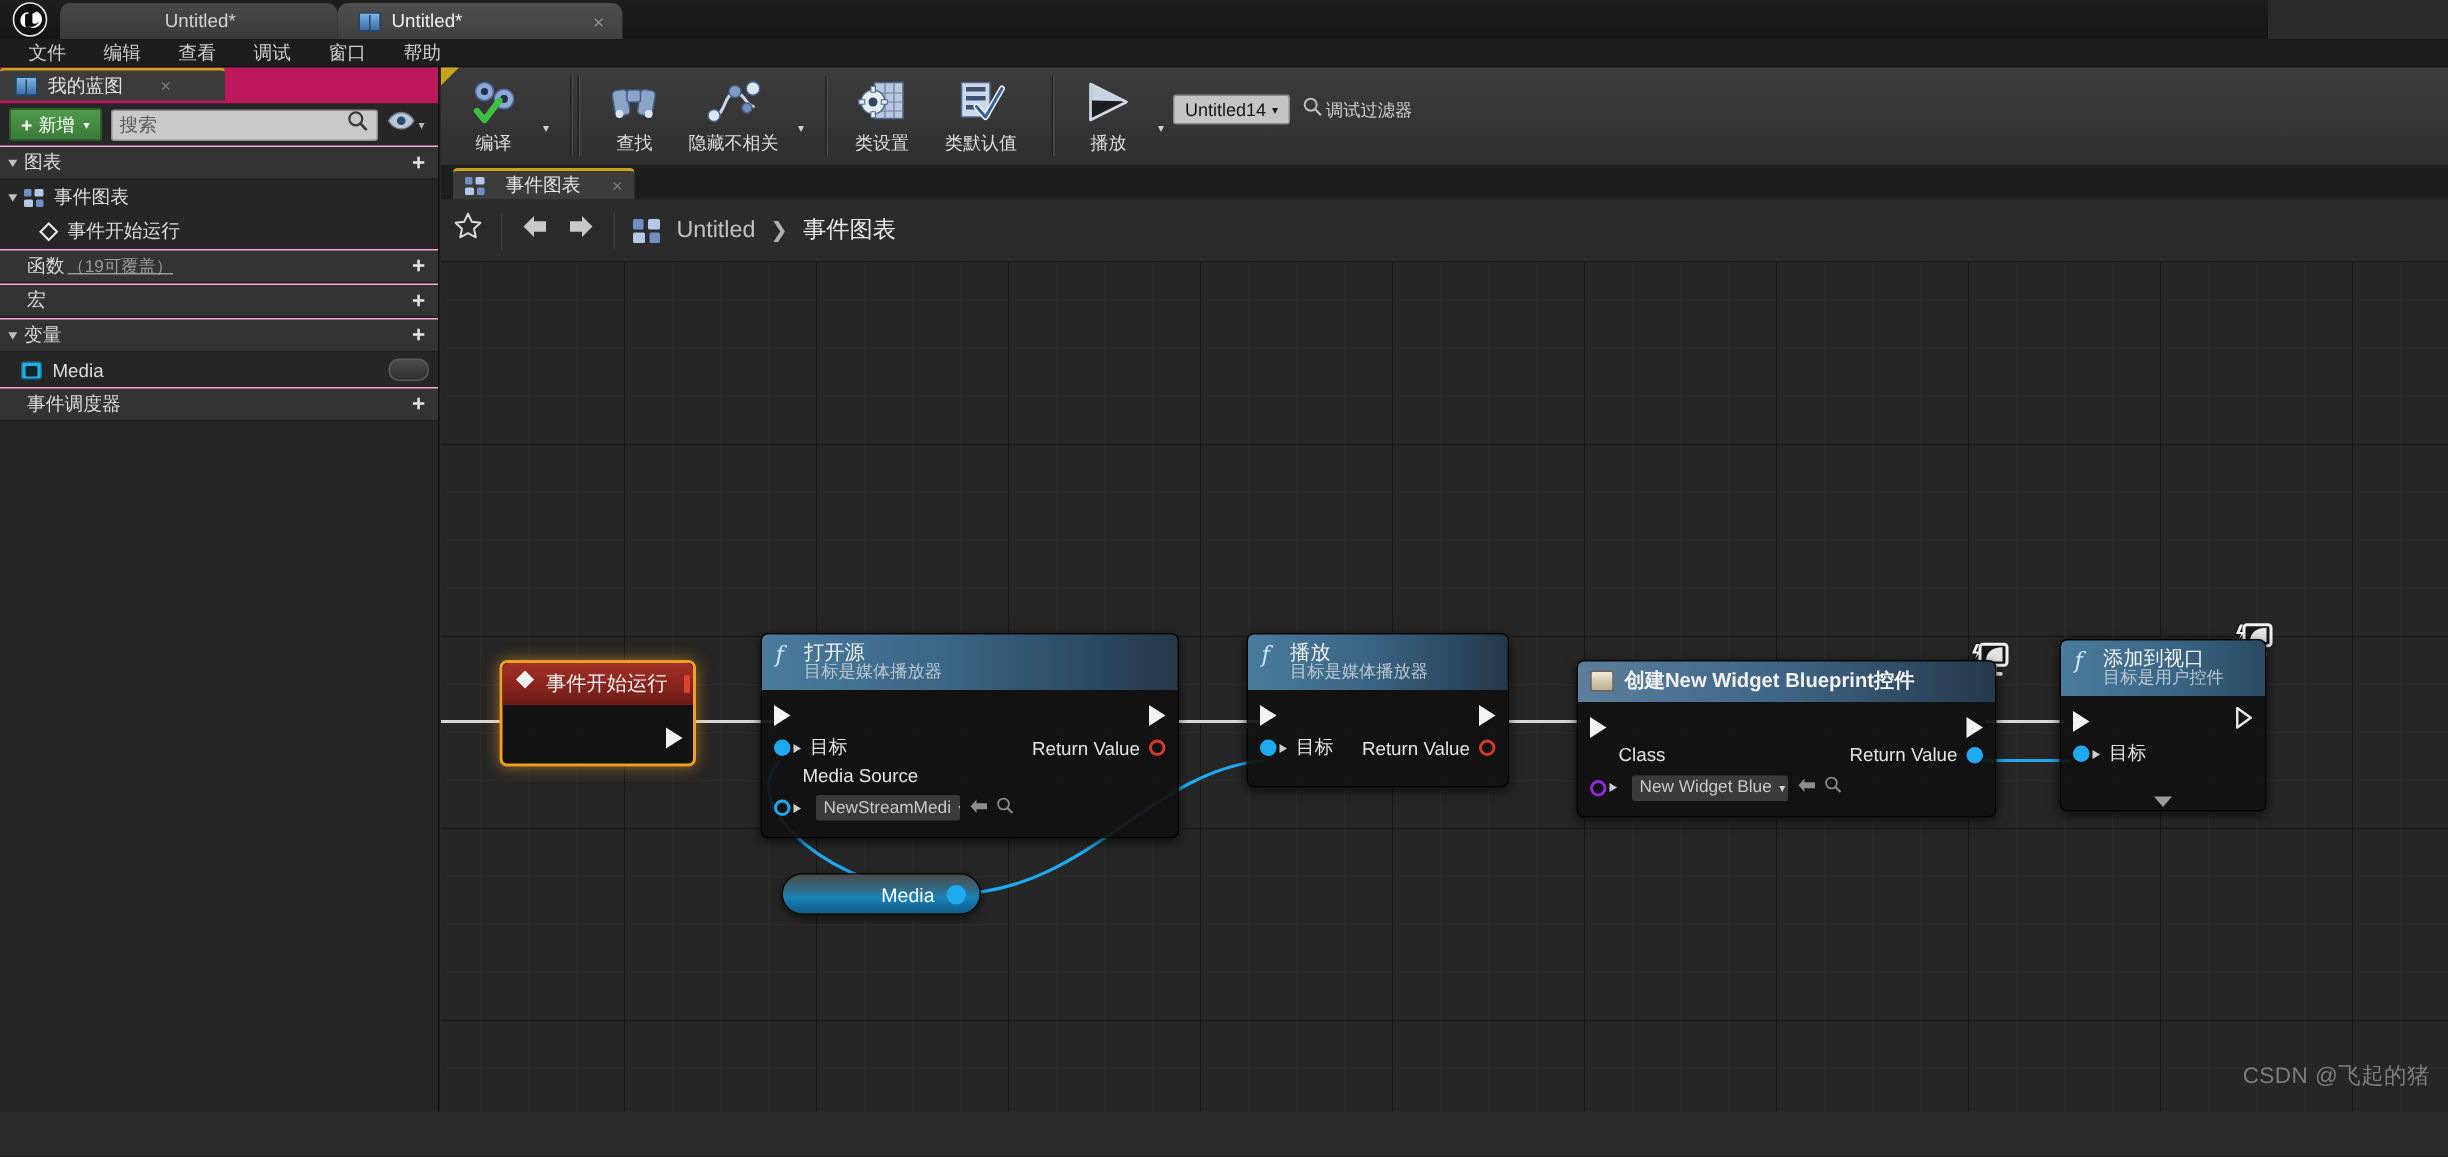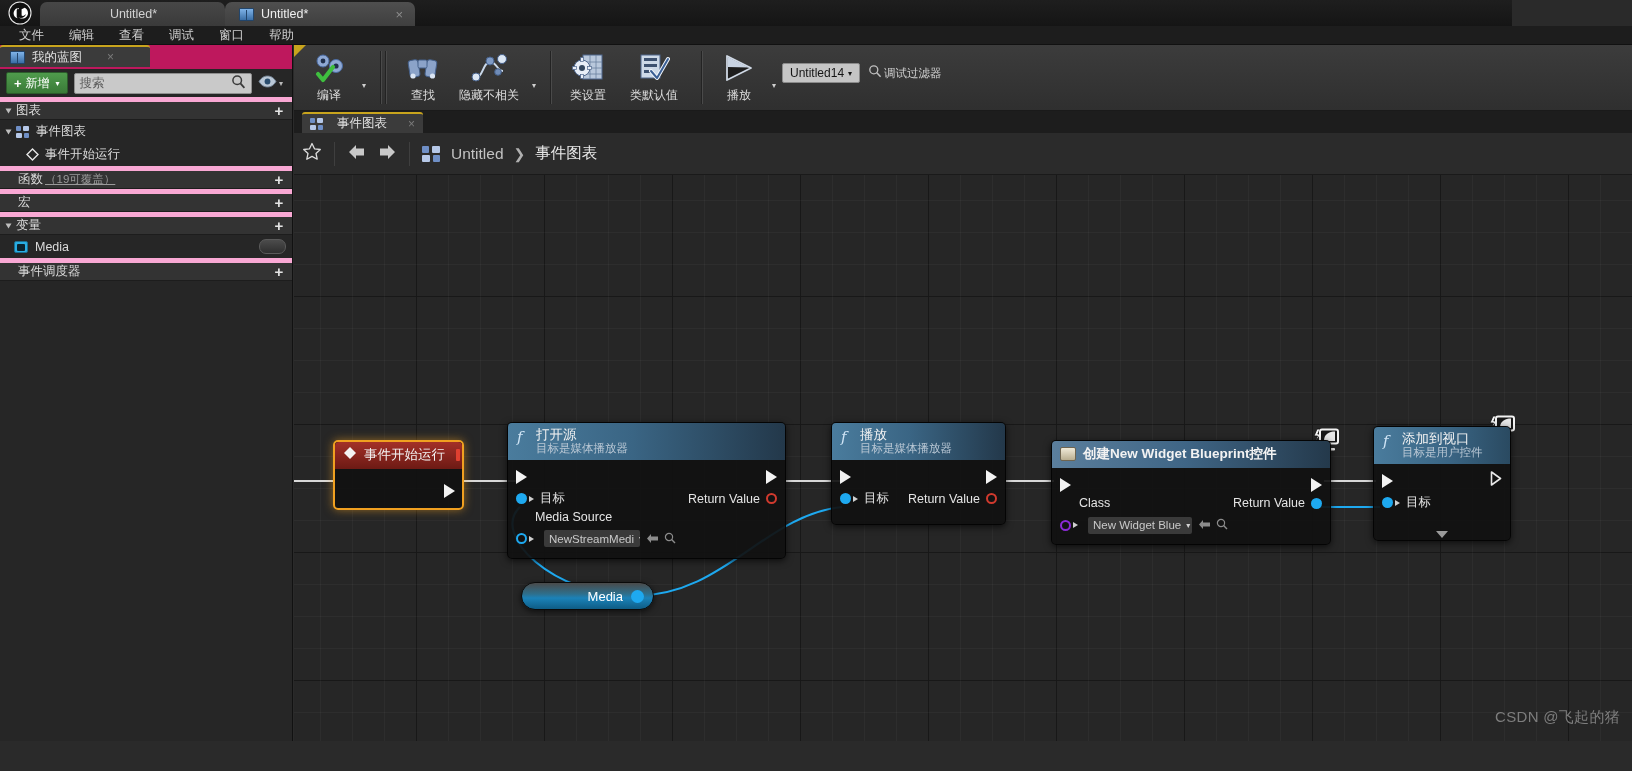--- a/index.html
+++ b/index.html
@@ -46,21 +46,21 @@
   .btn-add .plus{font-size:13px;font-weight:bold;line-height:1;}
   .btn-add .caret{font-size:8px;margin-left:2px;}
   .search-box{flex:1;height:21px;background:#c9c9c9;border:1px solid #8f8f8f;border-radius:2px;
     display:flex;align-items:center;padding:0 5px;position:relative;}
   .search-box .ph{font-size:12.5px;color:#5d5d5d;}
   .search-box .mag{margin-left:auto;}
   .eye-wrap{display:flex;align-items:center;gap:2px;padding-right:3px;}
   .eye-caret{font-size:8px;color:#b9b9b9;}
 
   .lp-row{height:23px;display:flex;align-items:center;padding-left:6px;font-size:12.5px;color:#dcdcdc;}
-  .lp-row.section{background:#333333;border-top:5px solid #f9a8d4;border-bottom:1px solid #1d1d1d;}
+  .lp-row.section{background:#333333;border-top:1px solid #f9a8d4;border-bottom:1px solid #1d1d1d;}
   .lp-row .plusbtn{margin-left:auto;width:26px;height:100%;display:flex;align-items:center;justify-content:center;
     color:#e4e4e4;font-size:15px;font-weight:bold;}
   .tri{width:0;height:0;border-left:5px solid #bdbdbd;border-top:3.5px solid transparent;
     border-bottom:3.5px solid transparent;margin-right:5px;transform:rotate(90deg);flex:none;}
   .ico-graph{width:14px;height:12px;flex:none;margin-right:6px;position:relative;}
   .ico-graph i{position:absolute;background:#8ea8d8;border-radius:1px;}
   .ico-graph i:nth-child(1){left:0;top:0;width:5px;height:5px;background:#6f8fc6;}
   .ico-graph i:nth-child(2){left:7px;top:0;width:6px;height:5px;background:#b6c8e8;}
   .ico-graph i:nth-child(3){left:0;top:7px;width:6px;height:5px;background:#b6c8e8;}
   .ico-graph i:nth-child(4){left:8px;top:7px;width:5px;height:5px;background:#6f8fc6;}

